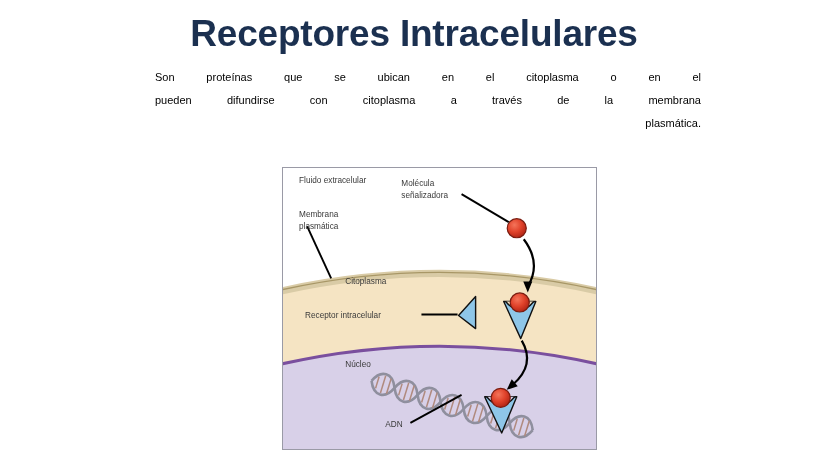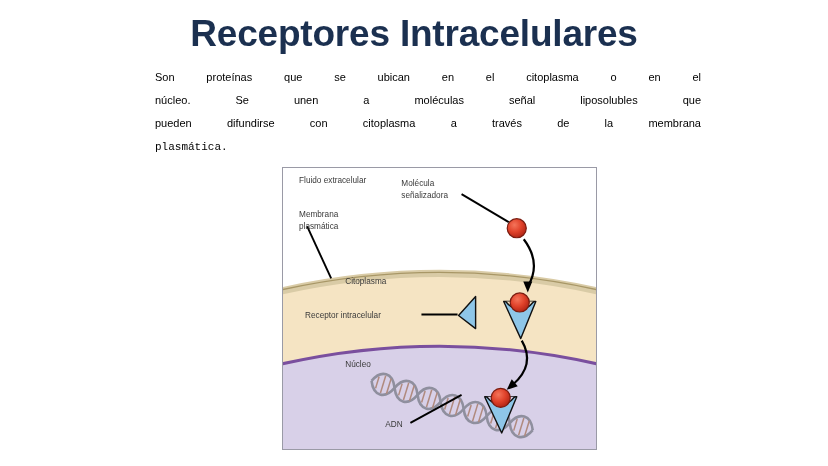--- a/index.html
+++ b/index.html
@@ -45,22 +45,21 @@
     left: 155px;
     top: 66px;
     width: 546px;
     font-size: 11px;
     line-height: 23.2px;
     color: #000000;
     text-align: justify;
     text-justify: inter-word;
   }
   #body-paragraph .lastline {
-    text-align: left;
-    font-family: Liberation Mono, monospace;
+    text-align: right;
   }
 
   
   #figure {
     position: absolute;
     left: 282px;
     top: 167px;
     width: 315px;
     height: 283px;
     border: 1.5px solid #9a9aa6;
@@ -83,21 +82,20 @@
 </style>
 </head>
 <body>
 
 <div id="slide">
 
   <div id="slide-title">Receptores Intracelulares</div>
 
   <div id="body-paragraph">
     <div style="text-align:justify;text-align-last:justify;">Son proteínas que se ubican en el citoplasma o en el</div>
-    <div style="text-align:justify;text-align-last:justify;">núcleo. Se unen a moléculas señal liposolubles que</div>
     <div style="text-align:justify;text-align-last:justify;">pueden difundirse con citoplasma a través de la membrana</div>
     <div class="lastline">plasmática.</div>
   </div>
 
   <div id="figure">
     <svg id="figure-svg" viewBox="0 0 312 280" preserveAspectRatio="none">
 
       <defs>
         <radialGradient id="ballGrad" cx="38%" cy="33%" r="68%">
           <stop offset="0%" stop-color="#f4745a"></stop>

